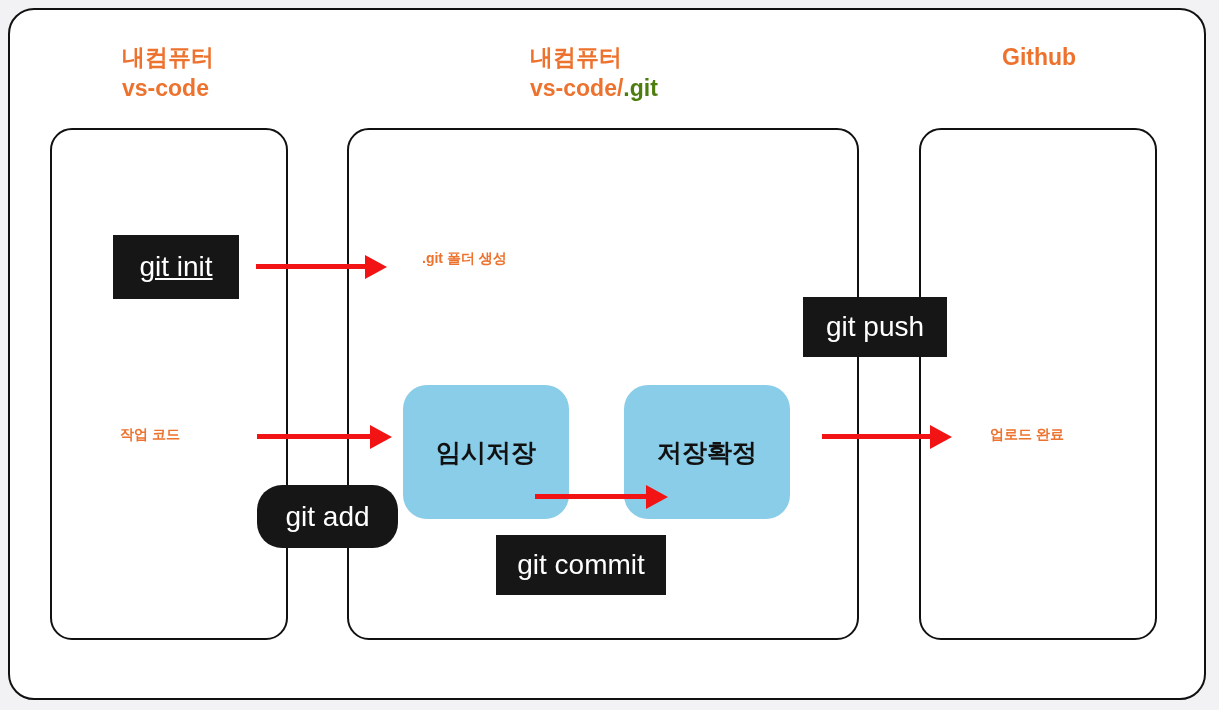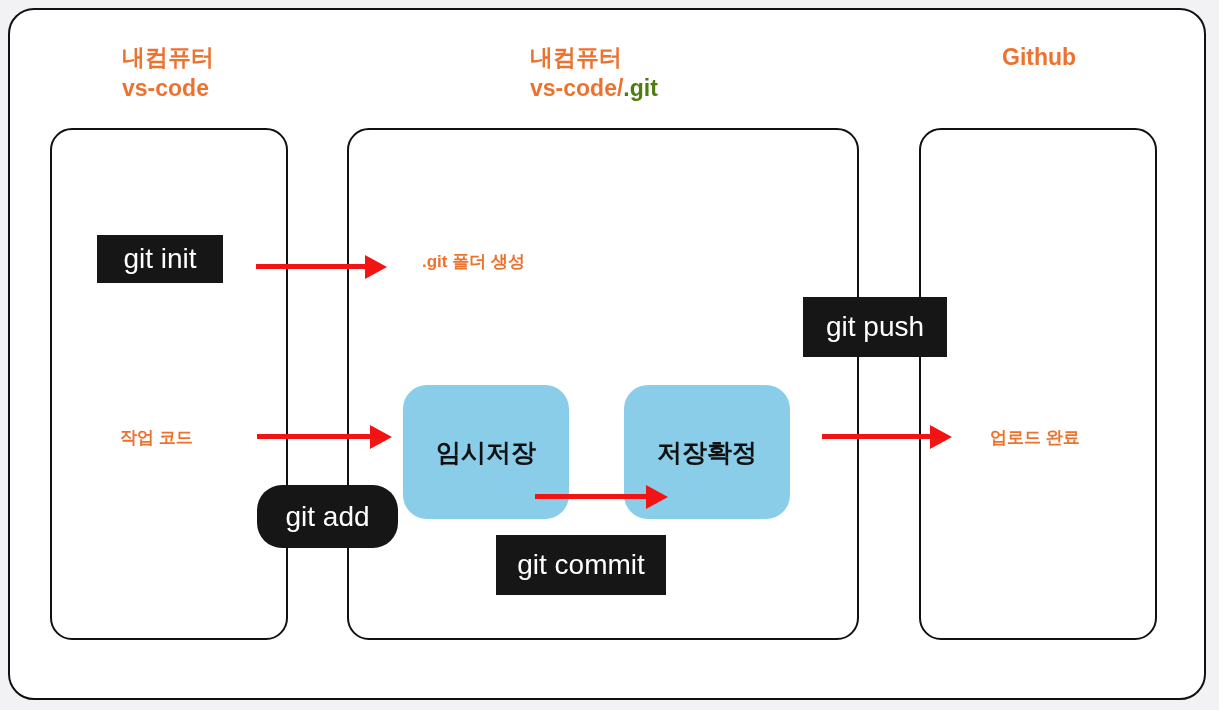--- a/index.html
+++ b/index.html
@@ -54,29 +54,29 @@
     position: absolute;
     background: #161616;
     color: #ffffff;
     font-size: 28px;
     display: flex;
     align-items: center;
     justify-content: center;
     white-space: nowrap;
     z-index: 5;
   }
-  .lbl-git-init   { left: 97px;  top: 235px; width: 126px; height: 48px; }
+  .lbl-git-init   { left: 113px;  top: 235px; width: 126px; height: 64px; text-decoration: underline; }
   .lbl-git-push   { left: 803px; top: 297px; width: 144px; height: 60px; }
   .lbl-git-add    { left: 257px; top: 485px; width: 141px; height: 63px; border-radius: 25px; }
   .lbl-git-commit { left: 496px; top: 535px; width: 170px; height: 60px; }
 
   .orange-label {
     position: absolute;
     color: #ed722e;
-    font-size: 17px;
+    font-size: 14px;
     font-weight: bold;
     white-space: nowrap;
   }
   .lbl-git-folder { left: 422px; top: 250px; }
   .lbl-work-code  { left: 120px; top: 426px; }
   .lbl-upload     { left: 990px; top: 426px; }
 
   .blue-node {
     position: absolute;
     width: 166px;

